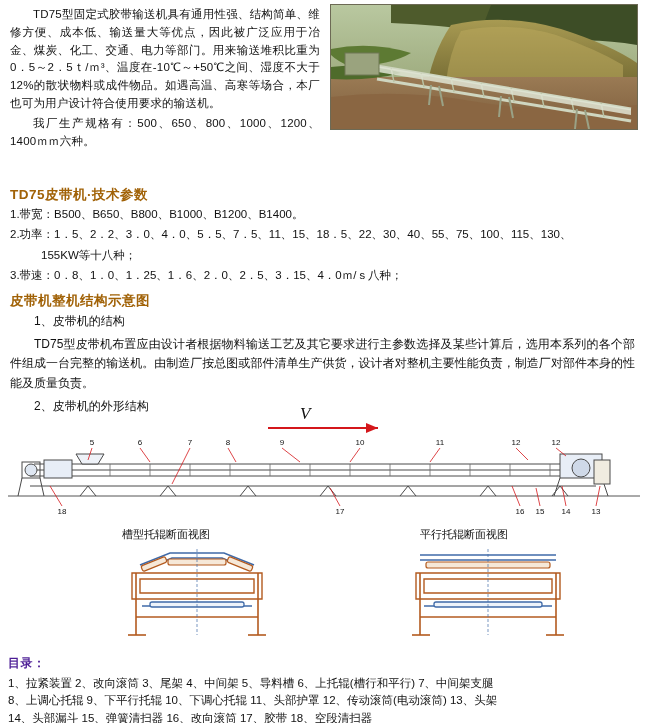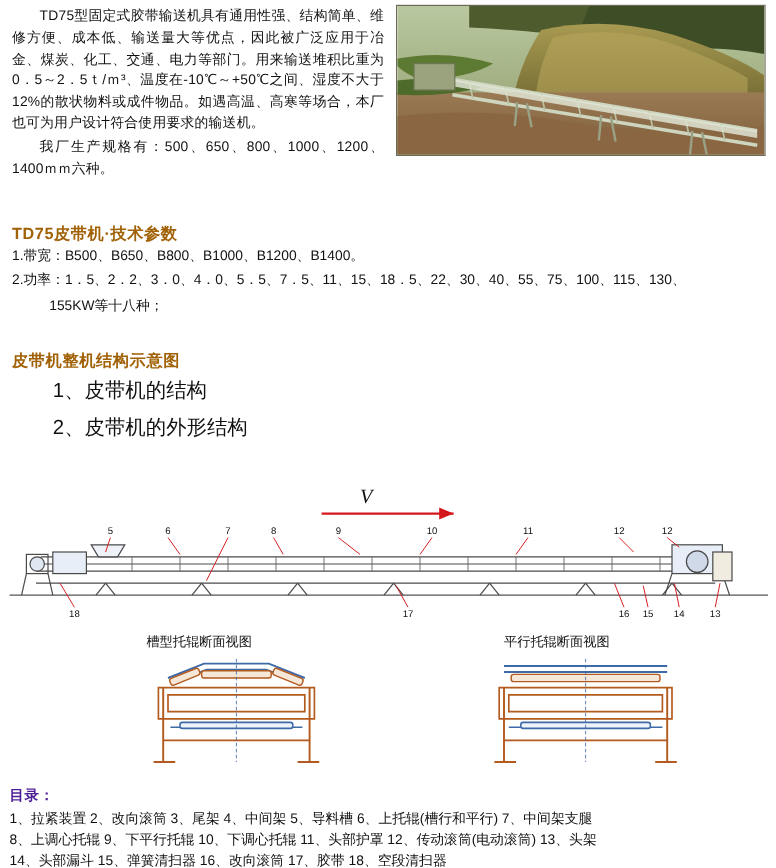--- a/index.html
+++ b/index.html
@@ -79,21 +79,21 @@
   }
 
   .struct {
     position: absolute;
     left: 10px;
     top: 312px;
     width: 625px;
   }
   .struct p {
     margin: 0 0 4px 0;
-    font-size: 17px;
+    font-size: 12px;
     line-height: 1.6;
     color: #111;
     text-align: justify;
   }
   .struct .li {
     text-indent: 2em;
   }
 
   
   .diagram {
@@ -221,26 +221,28 @@
       <rect x="14" y="48" width="34" height="22" fill="#9aa37e" stroke="#6f7654"></rect>
     </svg>
   </div>
 
   <div class="redhead h1">TD75皮带机·技术参数</div>
 
   <div class="specs">
     <p>1.带宽：B500、B650、B800、B1000、B1200、B1400。</p>
     <p>2.功率：1．5、2．2、3．0、4．0、5．5、7．5、11、15、18．5、22、30、40、55、75、100、115、130、</p>
     <p class="sub">155KW等十八种；</p>
+    <p>3.带速：0．8、1．0、1．25、1．6、2．0、2．5、3．15、4．0ｍ/ｓ八种；</p>
   </div>
 
   <div class="redhead h2">皮带机整机结构示意图</div>
 
   <div class="struct">
     <p class="li">1、皮带机的结构</p>
+    <p class="li">TD75型皮带机布置应由设计者根据物料输送工艺及其它要求进行主参数选择及某些计算后，选用本系列的各个部件组成一台完整的输送机。由制造厂按总图或部件清单生产供货，设计者对整机主要性能负责，制造厂对部件本身的性能及质量负责。</p>
     <p class="li">2、皮带机的外形结构</p>
   </div>
 
   <div class="v-label">V</div>
 
   <div class="diagram">
     <svg width="647" height="130" viewBox="0 0 647 130" xmlns="http://www.w3.org/2000/svg">
 
       <g>
         <line x1="268" y1="30" x2="378" y2="30" stroke="#d4171b" stroke-width="2"></line>

